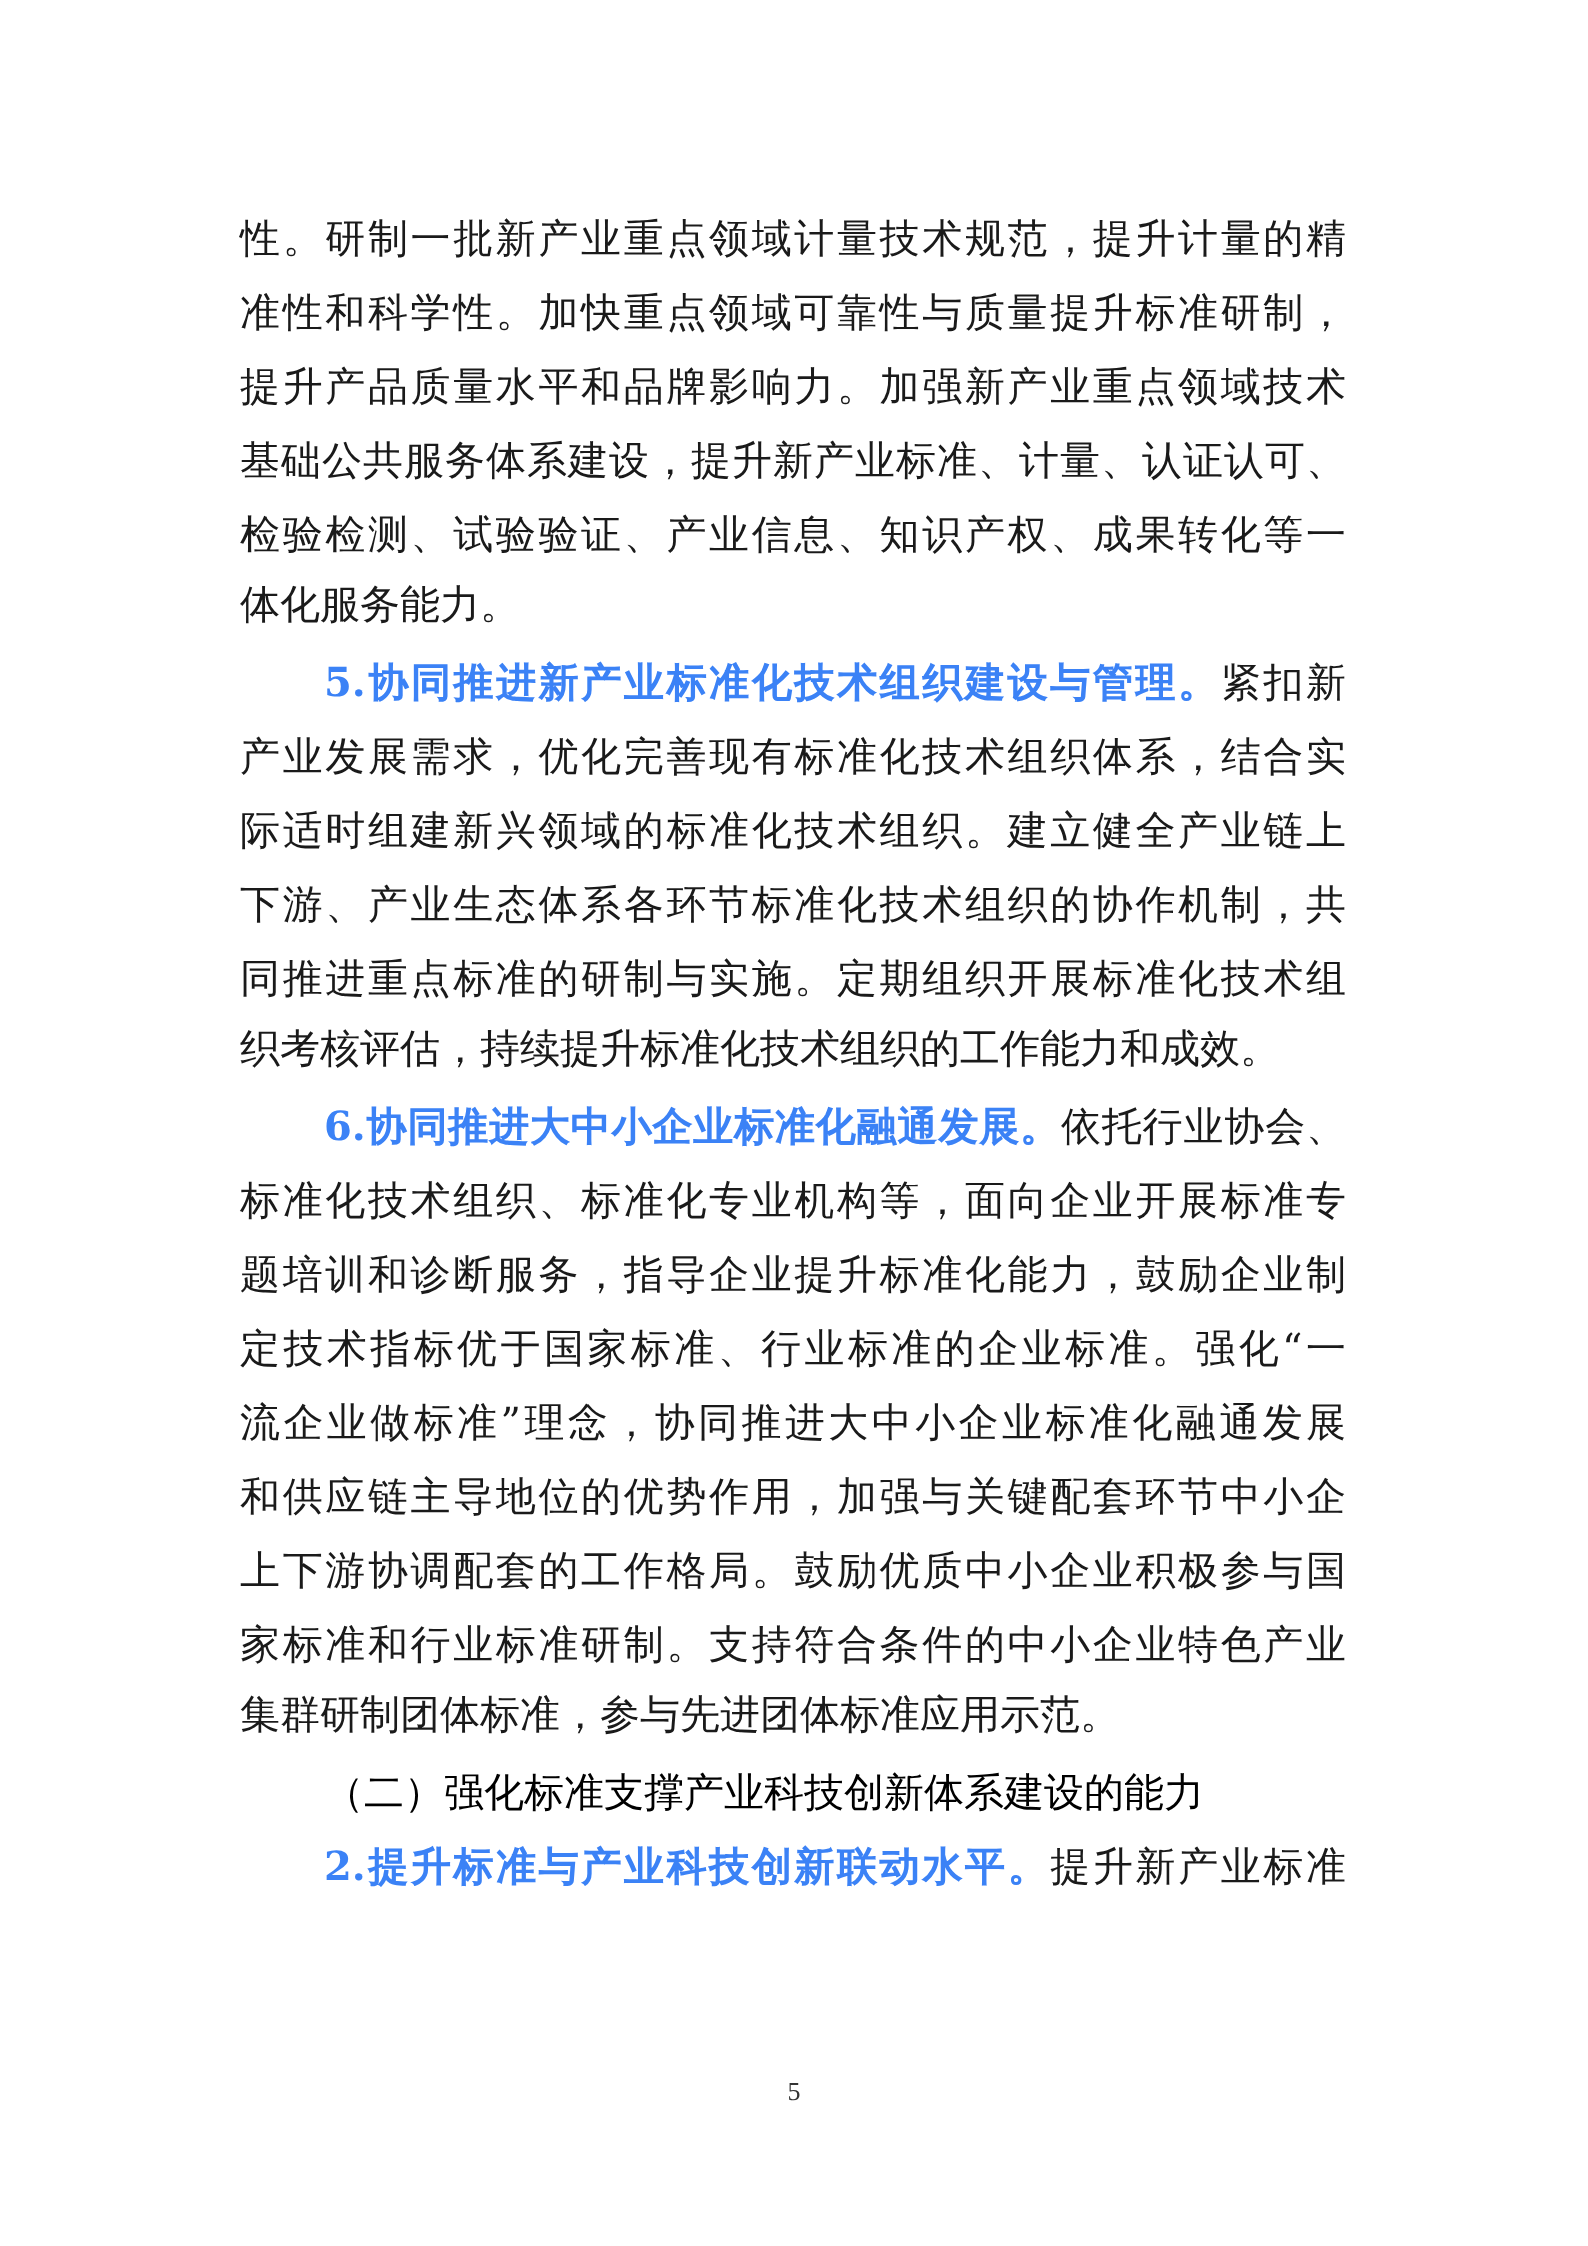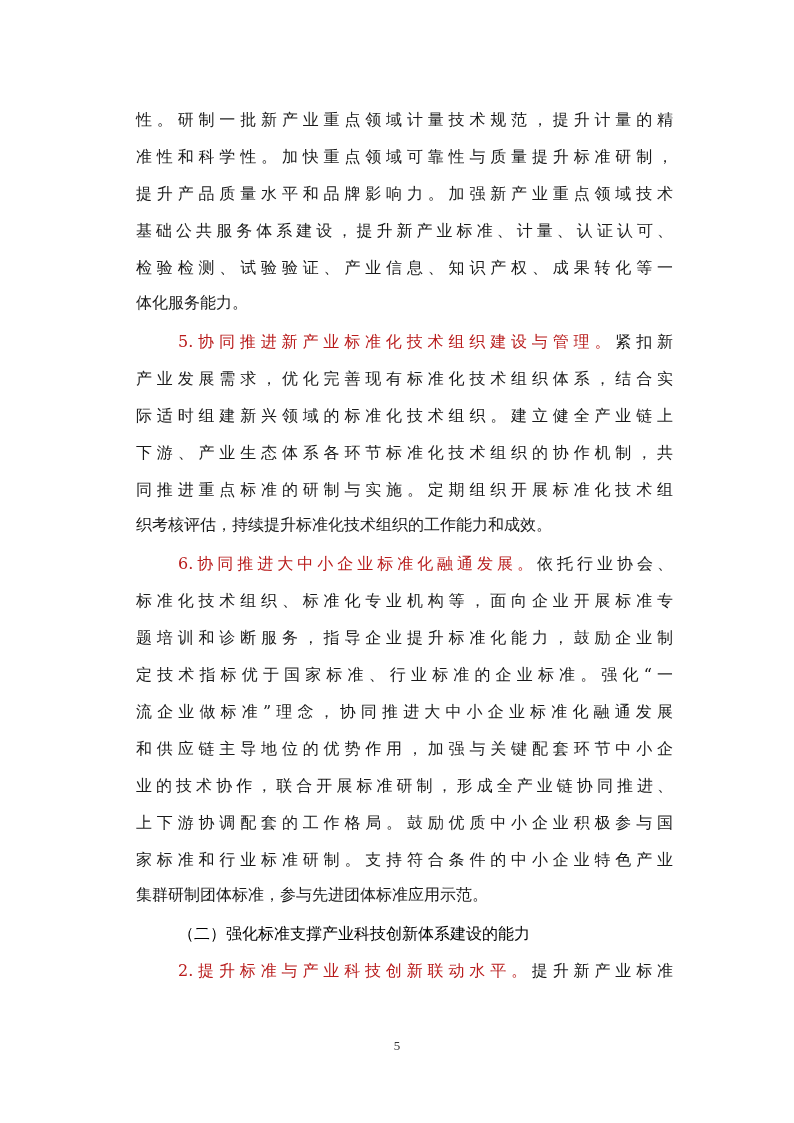--- a/index.html
+++ b/index.html
@@ -1,24 +1,24 @@
 <!DOCTYPE html>
 <html><head>
 <meta charset="utf-8">
 <style>
   html, body { margin: 0; padding: 0; background: #ffffff; }
   body { width: 794px; height: 1123px; position: relative; overflow: hidden;
          font-family: "DejaVu Serif", "Liberation Serif", serif; color: #1a1a1a; }
   .page { position: absolute; left: 0; top: 0; width: 794px; height: 1123px; }
   .content { position: absolute; left: 120px; top: 101px; width: 553px; }
-  .line { height: 37px; line-height: 37px; font-size: 16px; white-space: nowrap;
-          overflow: visible; text-align: justify; text-align-last: justify; margin-left: 16px; }
+  .line { height: 37px; line-height: 37px; font-size: 20px; white-space: nowrap;
+          overflow: visible; text-align: justify; text-align-last: justify; }
   .line.last { text-align-last: left; font-family: Liberation Mono, monospace; }
   .indent { padding-left: 42px; }
-  .bold { font-weight: normal; color: #b91c1c; }
+  .bold { font-weight: bold; color: #3b82f6; }
   .heading { font-weight: normal; color: #000; padding-left: 42px; text-align-last: left; }
   .page-number { position: absolute; left: 0; width: 794px; top: 1038px; text-align: center;
                  font-size: 13px; font-family: "Liberation Serif", serif; color: #333; }
 </style>
 </head>
 <body>
 
 <div class="page">
   <div class="content">
 
@@ -40,21 +40,20 @@
       <div class="line last">织考核评估，持续提升标准化技术组织的工作能力和成效。</div>
     </div>
 
     <div>
       <div class="line indent"><span class="bold">6.协同推进大中小企业标准化融通发展。</span><span>依托行业协会、</span></div>
       <div class="line">标准化技术组织、标准化专业机构等，面向企业开展标准专</div>
       <div class="line">题培训和诊断服务，指导企业提升标准化能力，鼓励企业制</div>
       <div class="line">定技术指标优于国家标准、行业标准的企业标准。强化“一</div>
       <div class="line">流企业做标准”理念，协同推进大中小企业标准化融通发展</div>
       <div class="line">和供应链主导地位的优势作用，加强与关键配套环节中小企</div>
-      <div class="line">业的技术协作，联合开展标准研制，形成全产业链协同推进、</div>
       <div class="line">上下游协调配套的工作格局。鼓励优质中小企业积极参与国</div>
       <div class="line">家标准和行业标准研制。支持符合条件的中小企业特色产业</div>
       <div class="line last">集群研制团体标准，参与先进团体标准应用示范。</div>
     </div>
 
     <div class="line heading">（二）强化标准支撑产业科技创新体系建设的能力</div>
 
     <div>
       <div class="line indent"><span class="bold">2.提升标准与产业科技创新联动水平。</span><span>提升新产业标准</span></div>
     </div>

